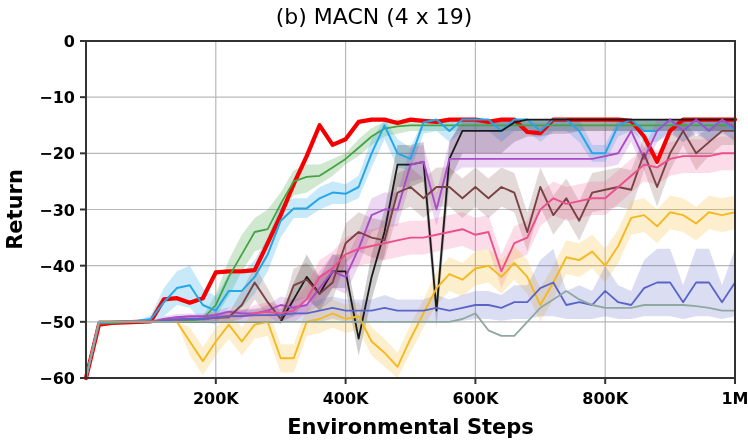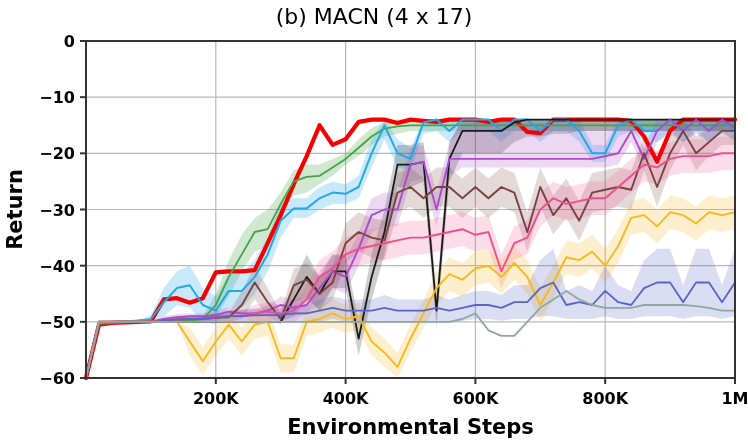--- a/index.html
+++ b/index.html
@@ -42,21 +42,21 @@
     font-weight: bold;
     font-size: 16px;
     fill: #000000;
   }
 </style>
 </head>
 <body>
 
 <div id="figure">
 
-  <div id="chart-title">(b) MACN (4 x 17)</div>
+  <div id="chart-title">(b) MACN (4 x 19)</div>
 
   <svg id="plot-svg" viewBox="0 0 748 443" preserveAspectRatio="none">
     <g id="grid-group">
         <rect x="86" y="41" width="649" height="337" fill="#ffffff"></rect>
         <line x1="86" y1="97.16666666666663" x2="735" y2="97.16666666666663" stroke="#b8b8b8" stroke-width="1.2"></line>
         <line x1="86" y1="153.33333333333334" x2="735" y2="153.33333333333334" stroke="#b8b8b8" stroke-width="1.2"></line>
         <line x1="86" y1="209.5" x2="735" y2="209.5" stroke="#b8b8b8" stroke-width="1.2"></line>
         <line x1="86" y1="265.6666666666667" x2="735" y2="265.6666666666667" stroke="#b8b8b8" stroke-width="1.2"></line>
         <line x1="86" y1="321.8333333333333" x2="735" y2="321.8333333333333" stroke="#b8b8b8" stroke-width="1.2"></line>
         <line x1="215.8" y1="41" x2="215.8" y2="378" stroke="#b8b8b8" stroke-width="1.2"></line>

